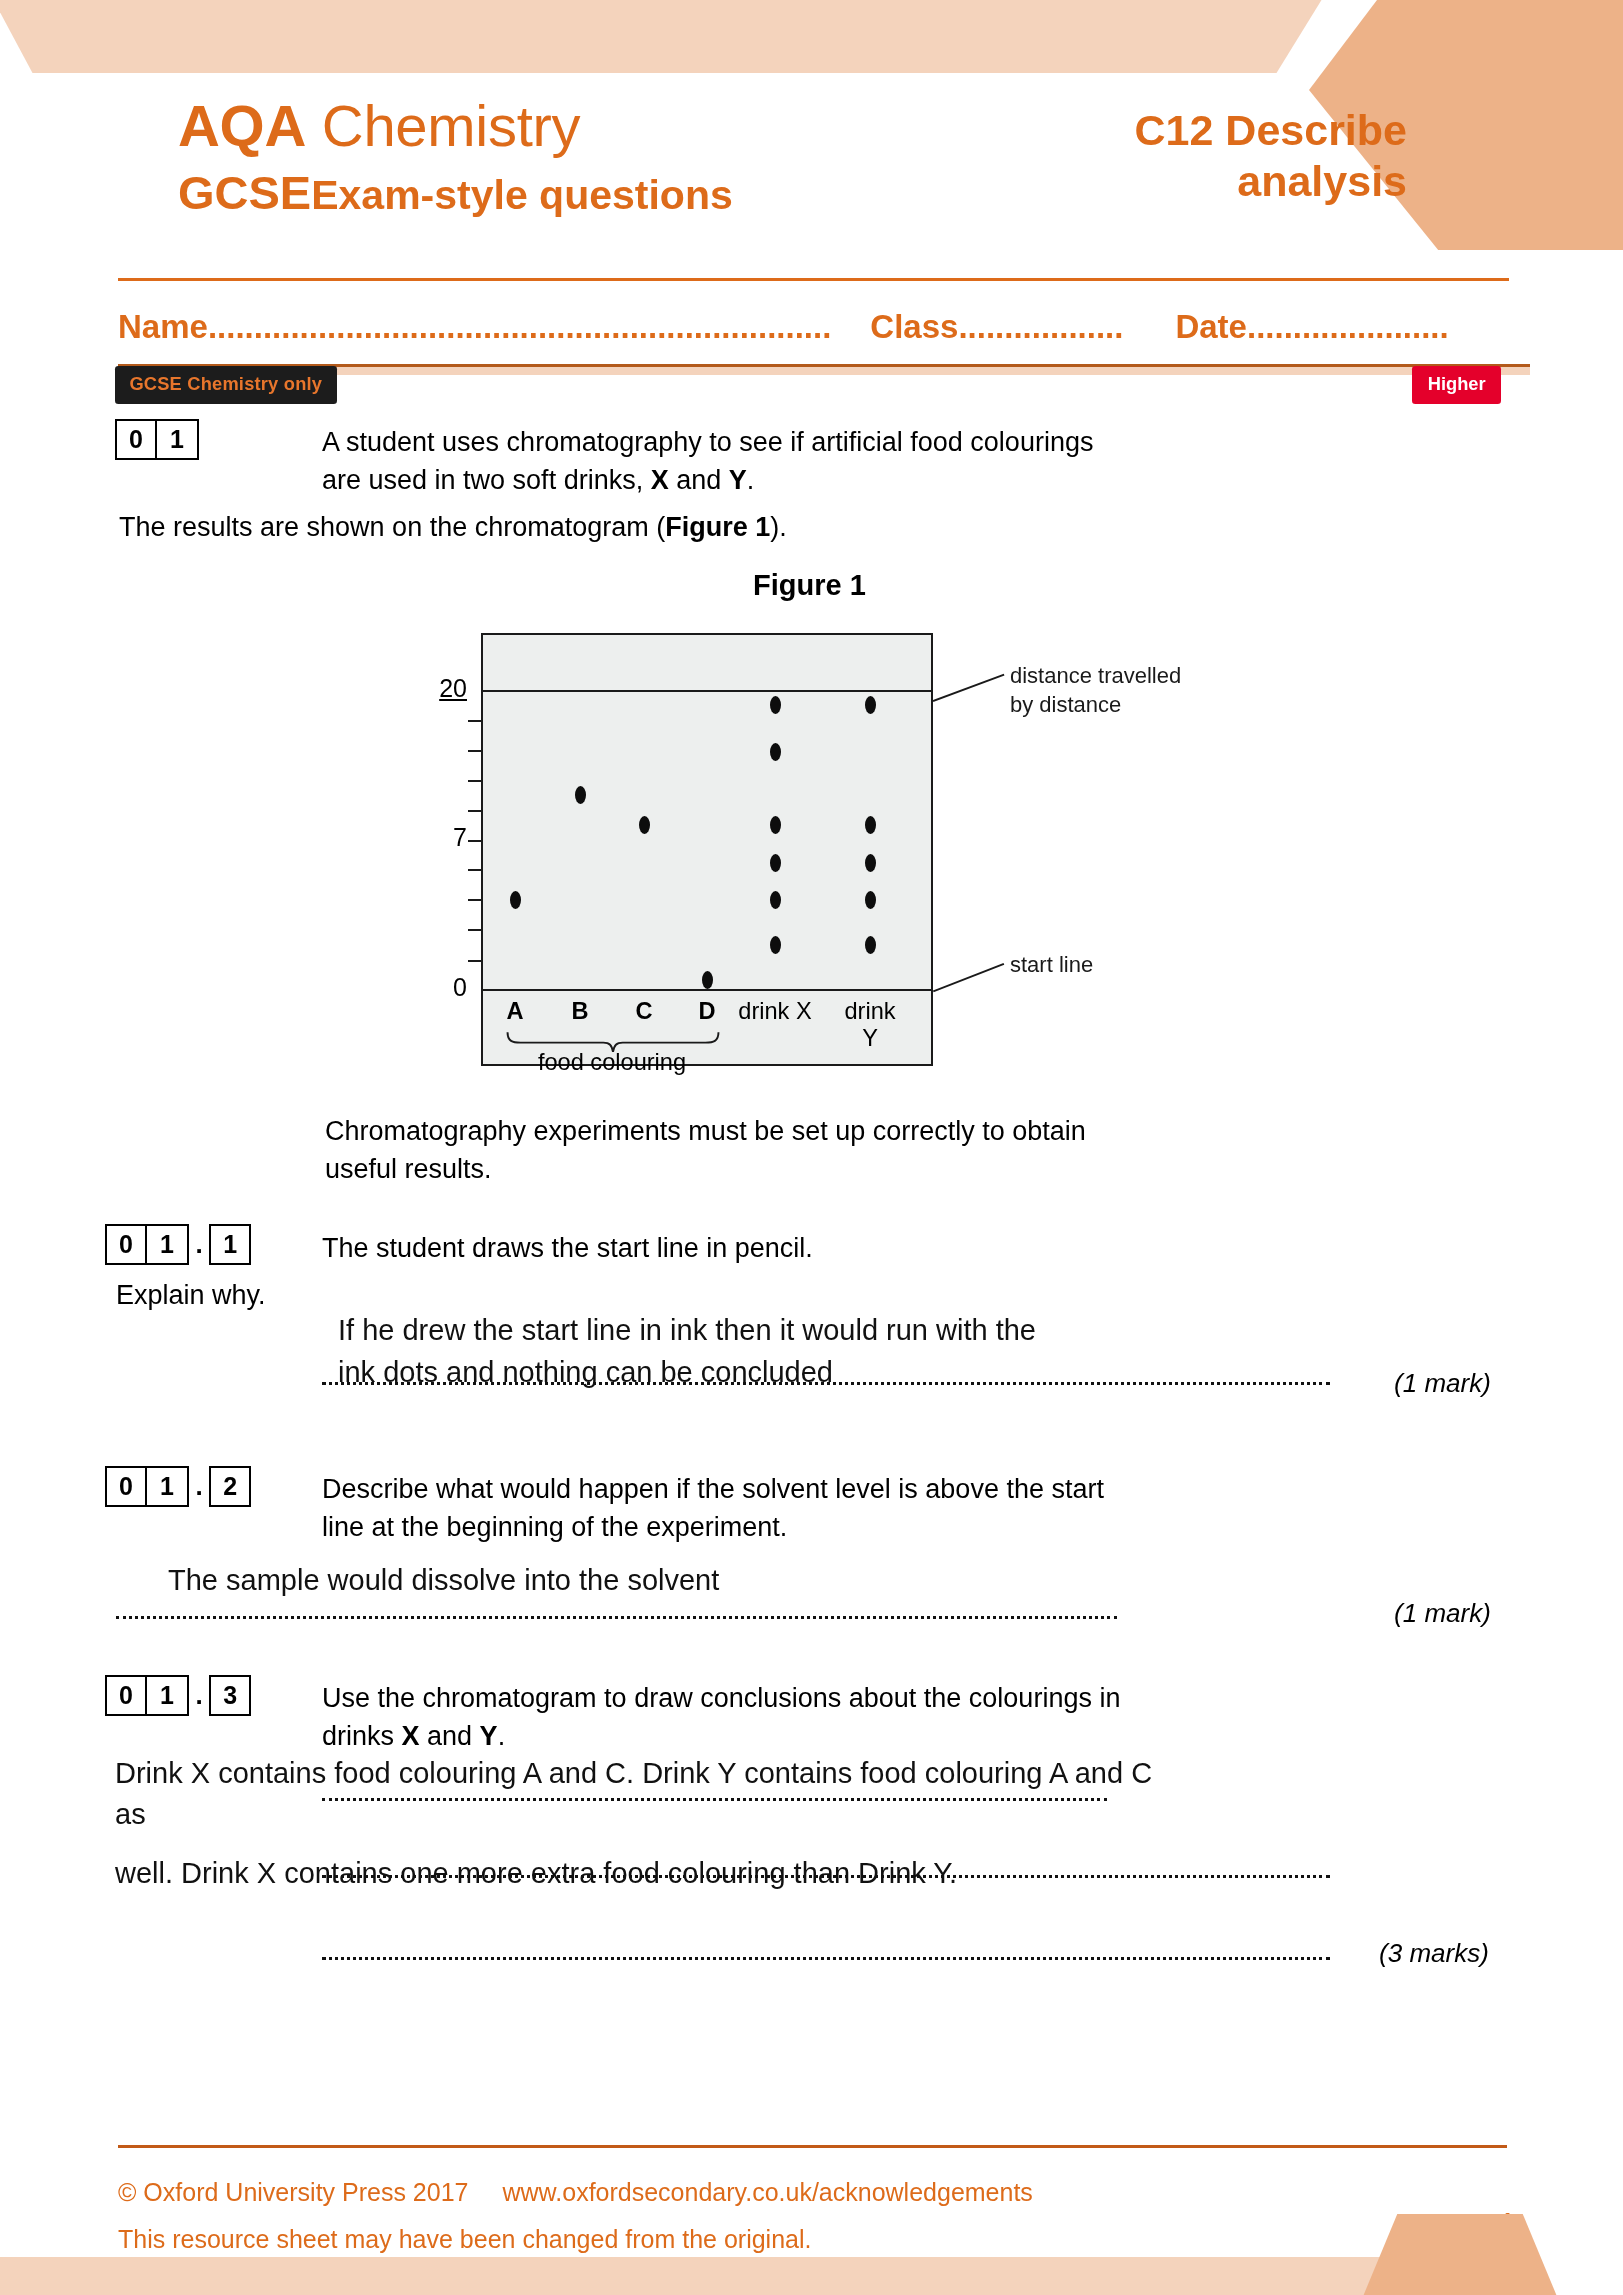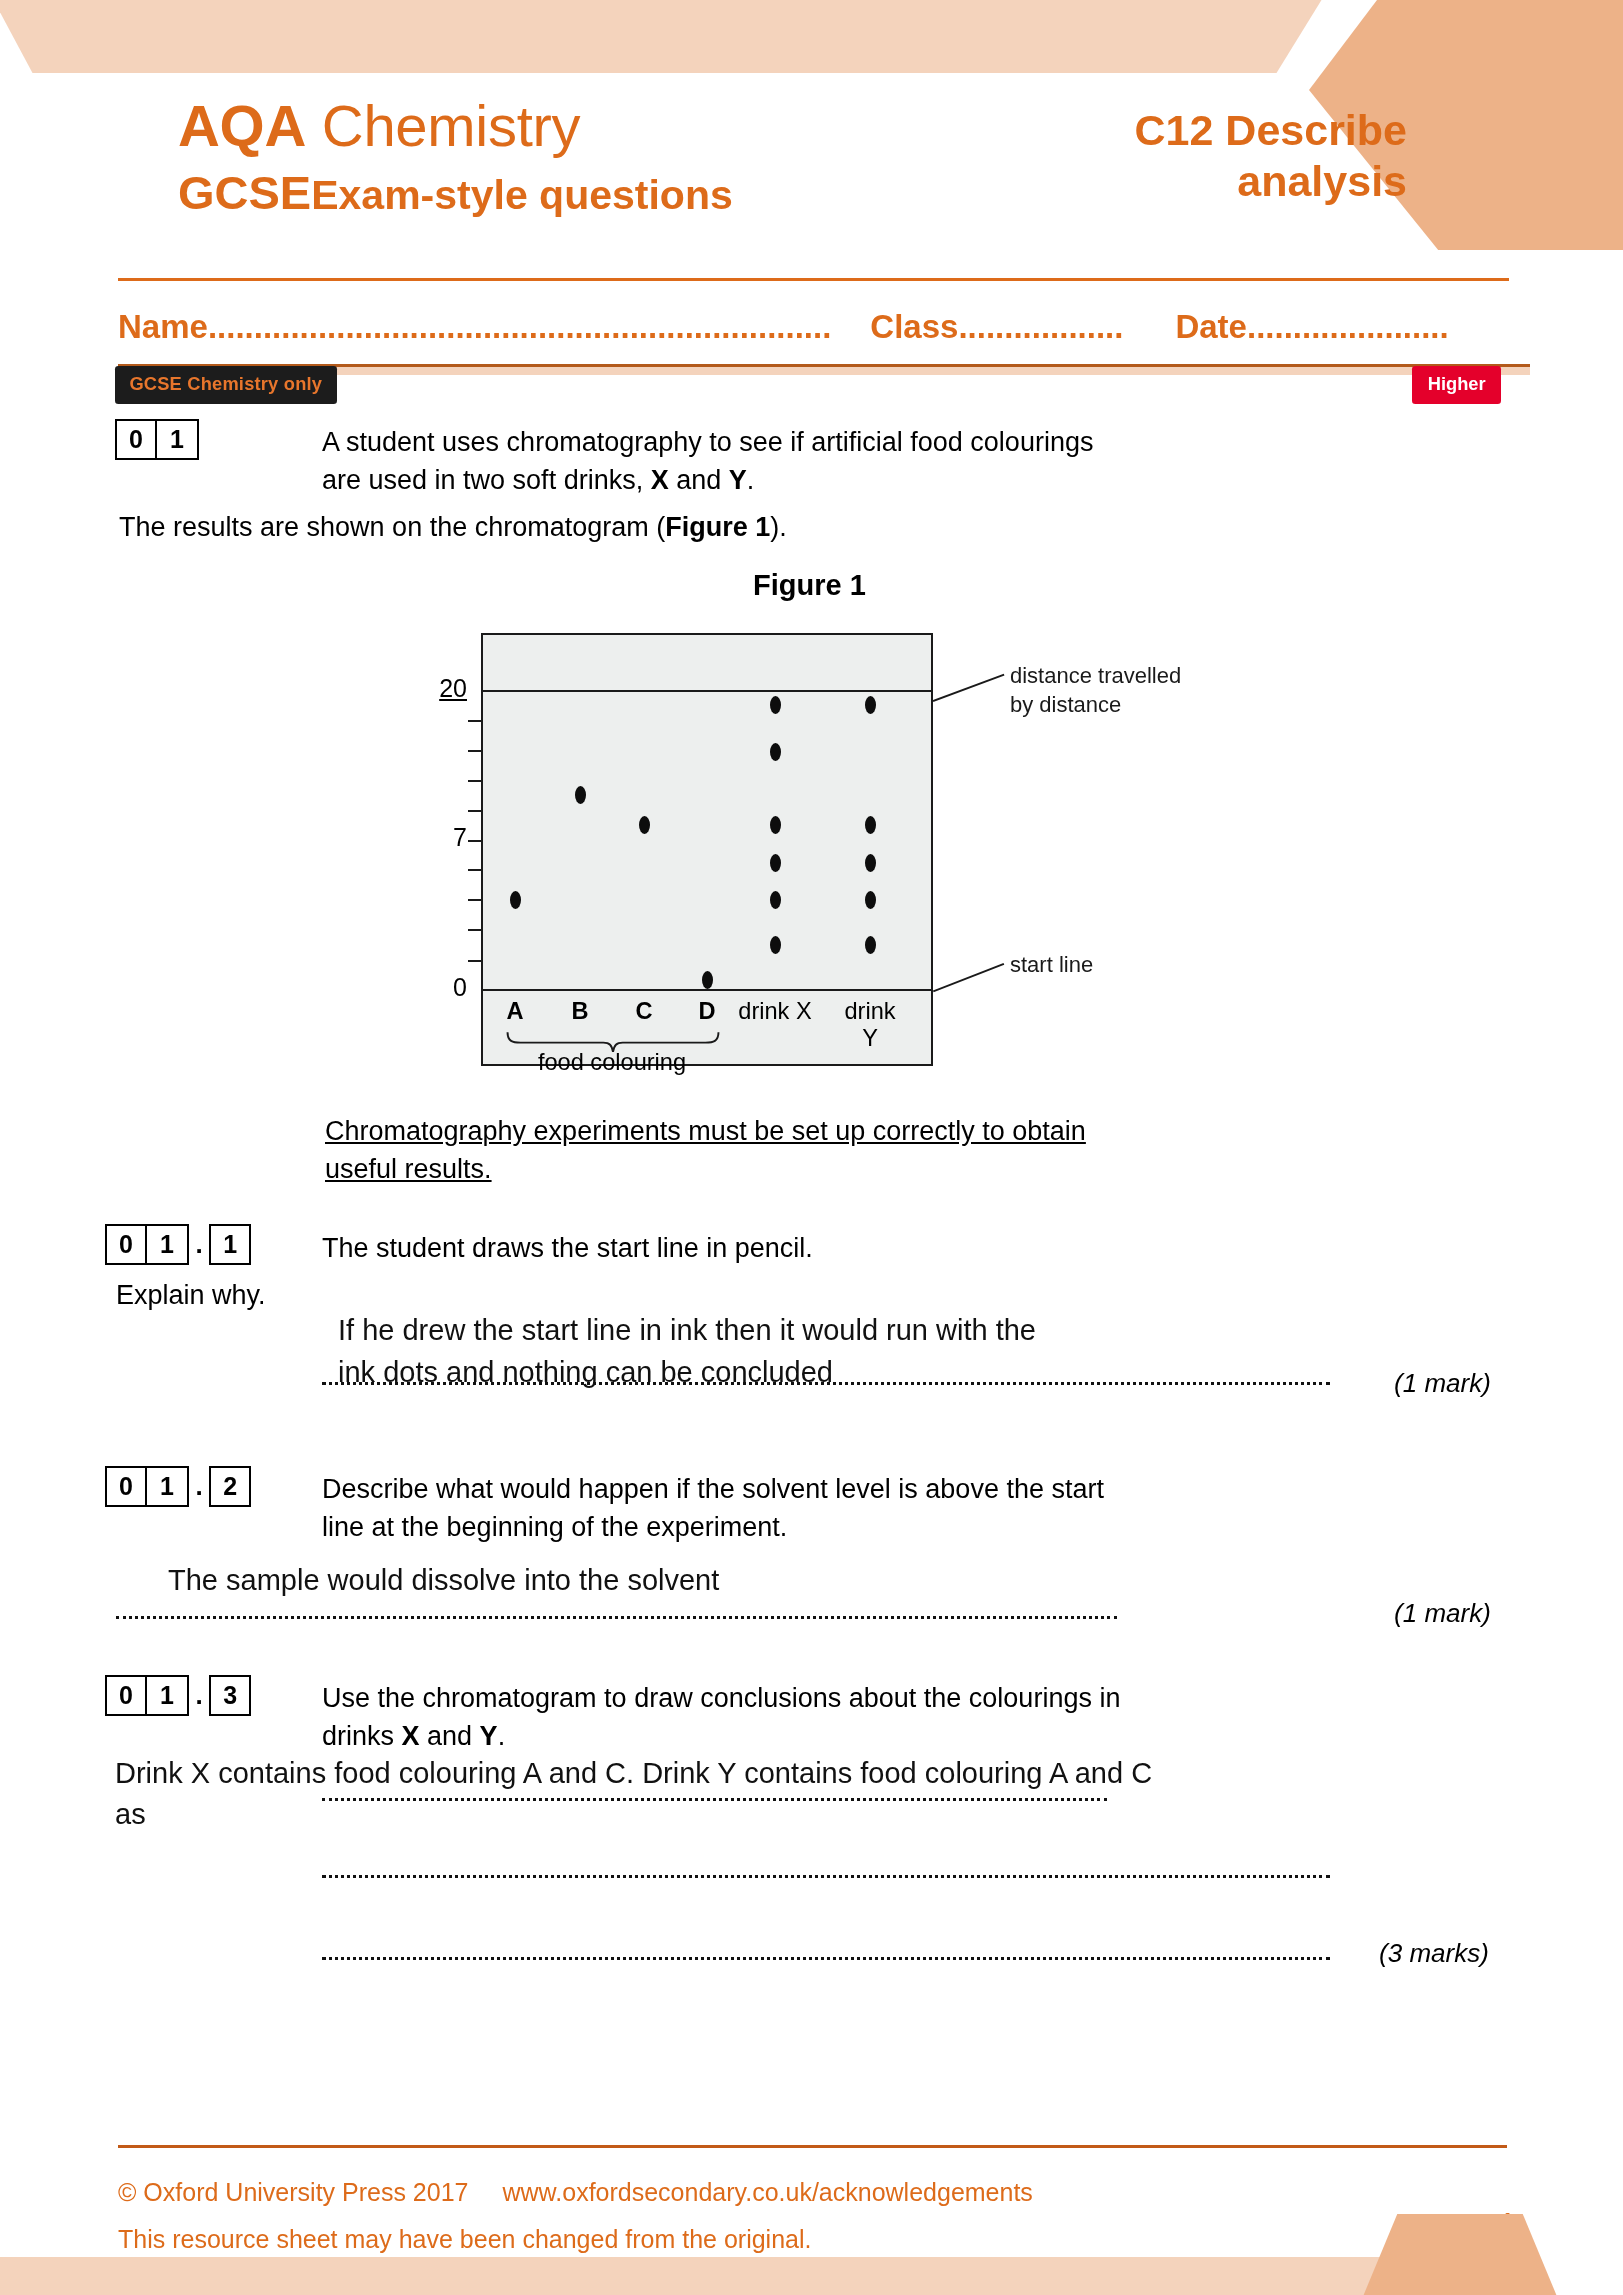--- a/index.html
+++ b/index.html
@@ -443,21 +443,21 @@
       <line x1="0" y1="48" x2="108" y2="6" stroke="#1a1a1a" stroke-width="3"></line>
     </svg>
 
     <div class="callout-text" style="left:529px; top:29px; width:222px;">
       <div>distance travelled</div>
       <div>by distance</div>
     </div>
     <div class="callout-text" style="left:529px; top:318px; width:222px;">start line</div>
   </div>
 
-  <div class="bodytext" style="left:325px; top:1112px; width:864px;text-decoration:underline;">
+  <div class="bodytext" style="left:325px; top:1112px; width:864px;">
     <div>Chromatography experiments must be set up correctly to obtain</div>
     <div>useful results.</div>
   </div>
 
   <div class="qbox-row" style="left:105px; top:1224px;">
     <div class="qcell">0</div>
     <div class="qcell">1</div>
     <div class="qdot">.</div>
     <div class="qcell-sub">1</div>
   </div>
@@ -501,20 +501,21 @@
   <div class="qtext" style="left:322px; top:1679px; width:929px;">
     <div>Use the chromatogram to draw conclusions about the colourings in</div>
     <div><span>drinks </span><b>X</b><span> and </span><b>Y</b><span>.</span></div>
   </div>
 
   <div class="answer" style="left:115px; top:1752px; width:1348px;">Drink X contains food colouring A and C. Drink Y contains food colouring A and C</div>
   <div class="dotline" style="left:322px; top:1798px; width:785px;"></div>
   <div class="answer" style="left:115px; top:1793px; width:196px;">as</div>
 
   <div class="dotline" style="left:322px; top:1875px; width:1008px;"></div>
+  <div class="answer" style="left:115px; top:1852px; width:1348px;">well. Drink X contains one more extra food colouring than Drink Y.</div>
 
   <div class="dotline" style="left:322px; top:1957px; width:1008px;"></div>
   <div class="marks" style="left:1379px; top:1938px;">
     (<span>3</span> <span>marks</span>)
   </div>
 
   <div class="rule-footer"></div>
   <div class="footer-text" style="top:2178px;">
     <span>© Oxford University Press 2017</span><span class="footer-url">www.oxfordsecondary.co.uk/acknowledgements</span>
   </div>

